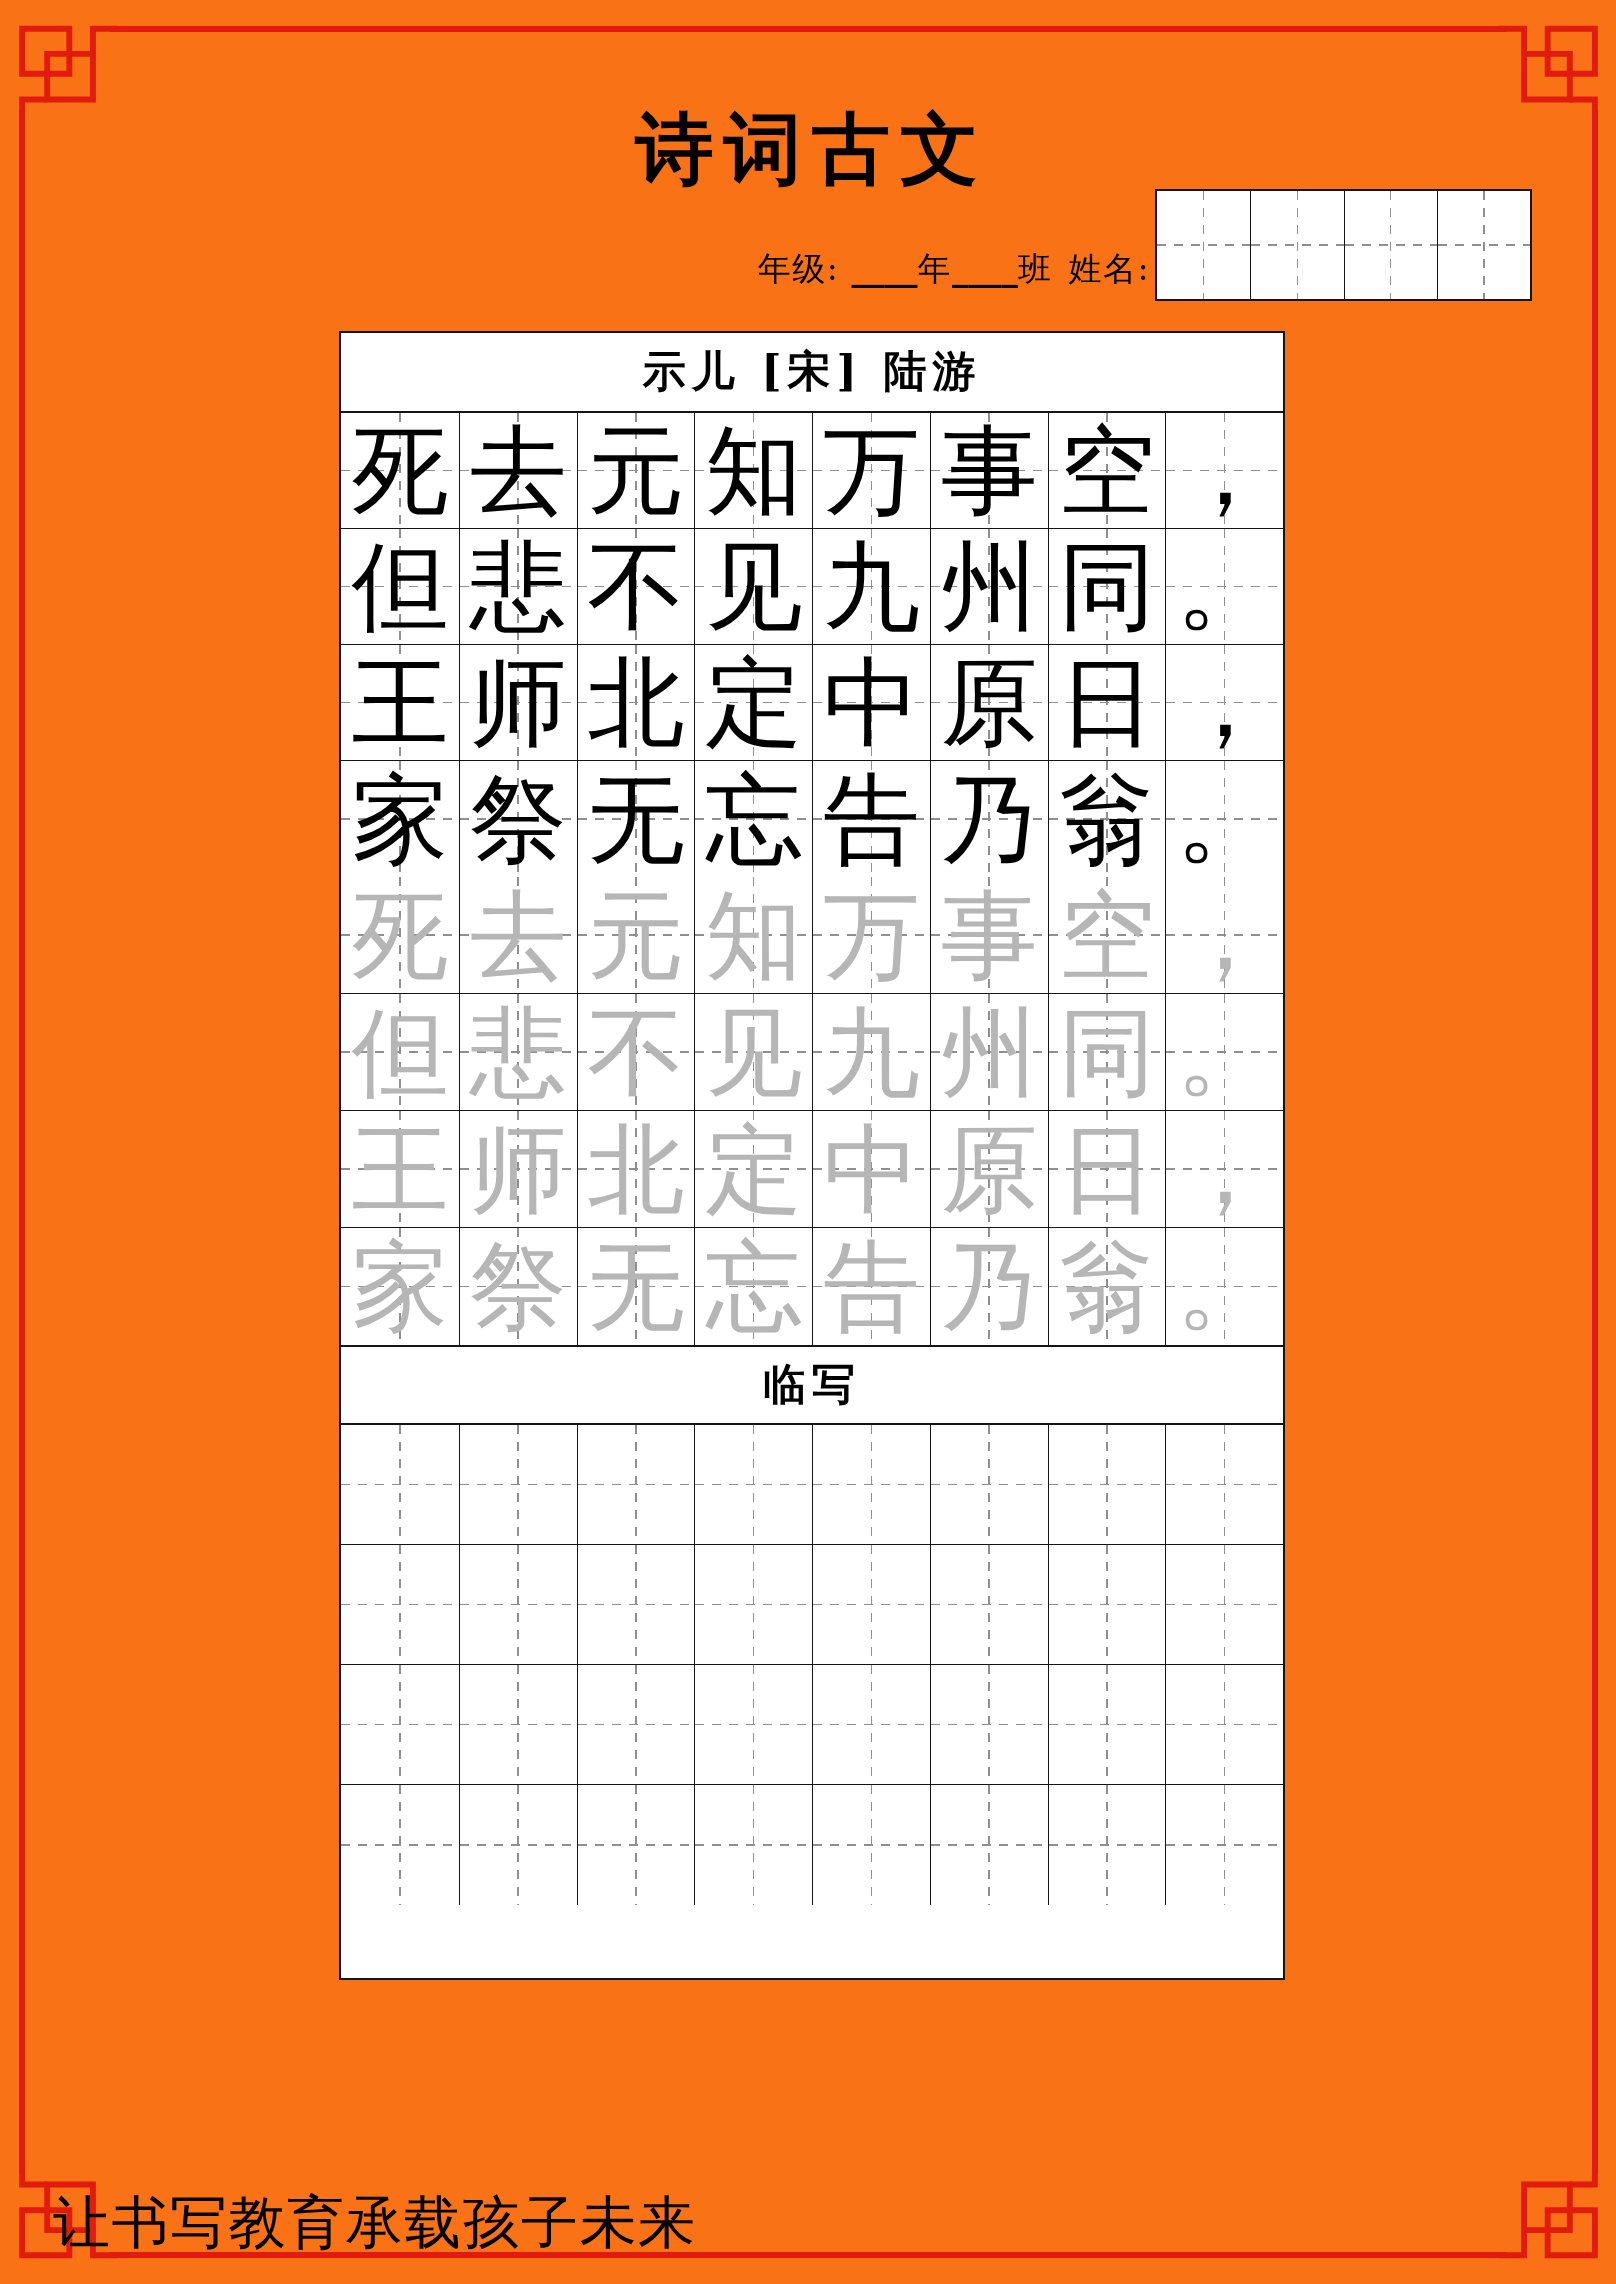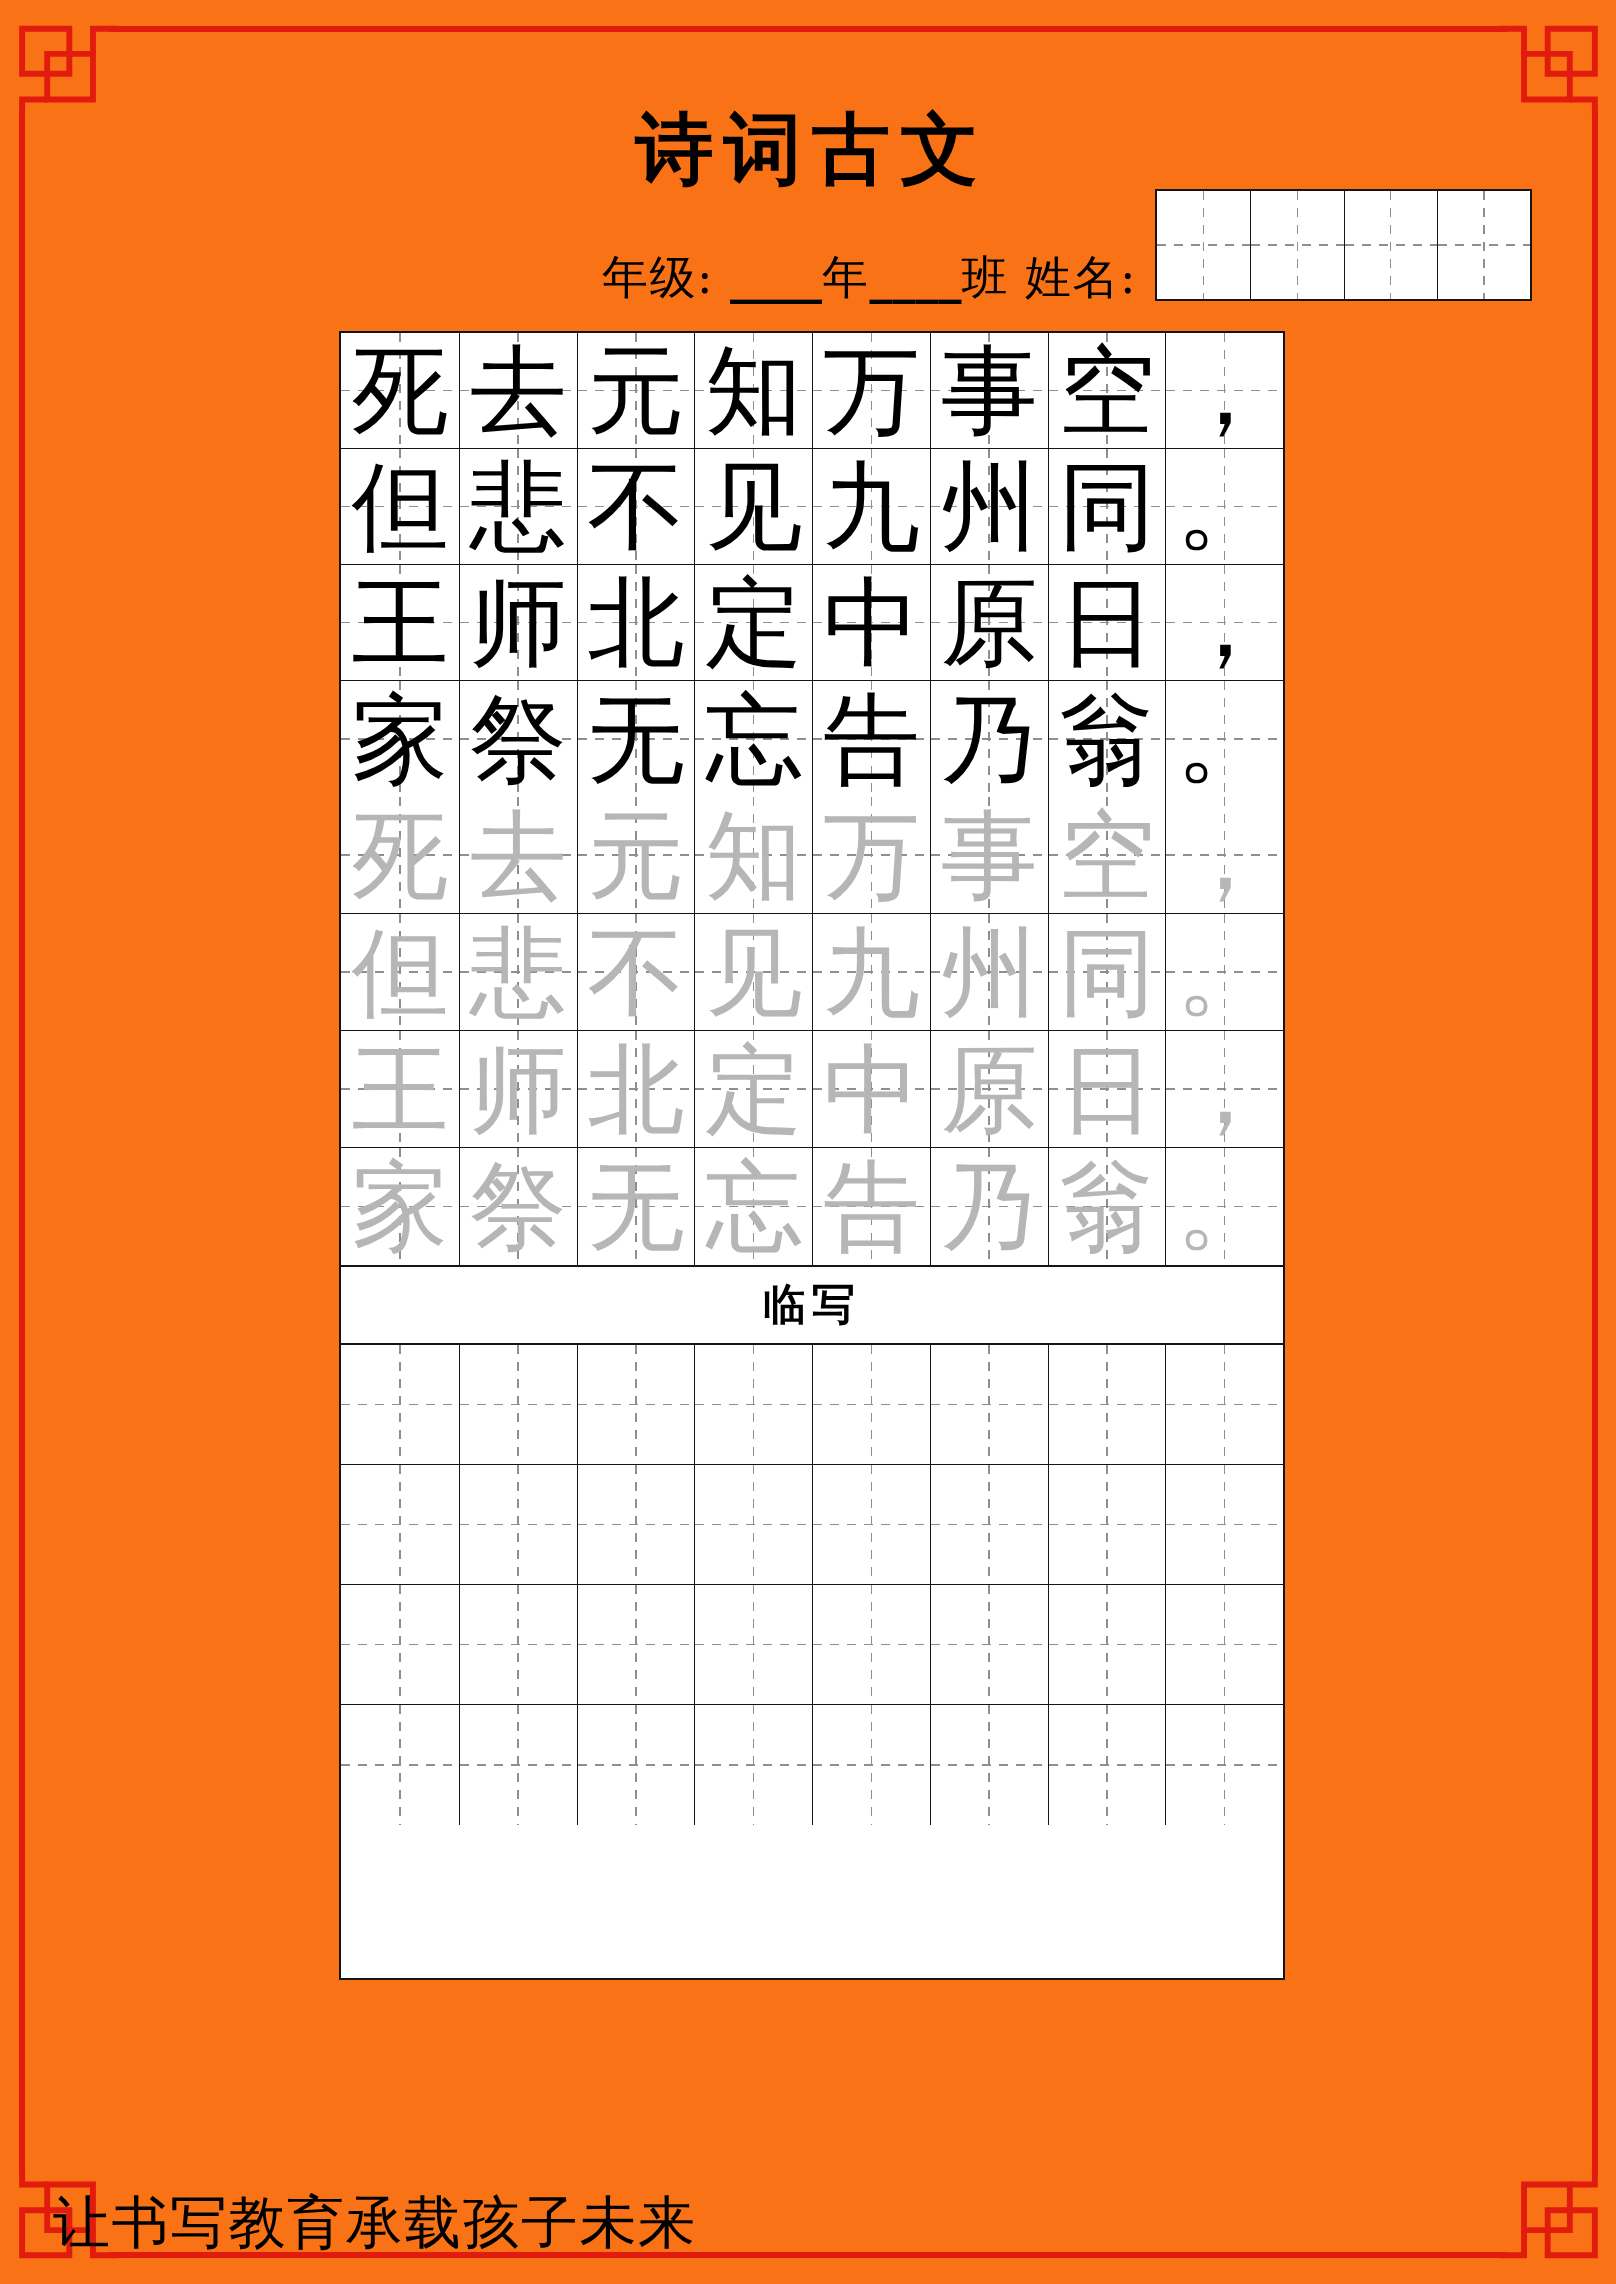--- a/index.html
+++ b/index.html
@@ -25,22 +25,22 @@
   .c-bl{left:0;bottom:0;transform:scaleY(-1);}
   .c-br{right:0;bottom:0;transform:scale(-1,-1);}
 
   
   .page-title{
     position:absolute;left:339px;top:108px;width:946px;
     text-align:center;font-size:78px;font-weight:bold;
     letter-spacing:10.3px;line-height:1.05;
   }
   .form-line{
-    position:absolute;top:247px;right:480px;
-    font-size:46px;letter-spacing:1.5px;white-space:nowrap;
+    position:absolute;top:247px;right:467px;
+    font-size:33px;letter-spacing:1.5px;white-space:nowrap;
   }
   .form-line .blank{letter-spacing:0;font-weight:bold;}
   .form-line .gap{display:inline-block;width:16px;}
   .name-grid{
     position:absolute;left:1155px;top:189px;width:377px;height:112px;
     border:2.2px solid #151515;box-sizing:border-box;
     display:grid;grid-template-columns:repeat(4,1fr);
     background:#fff;
   }
   .name-grid .cell{border-left:1.5px solid #151515;}
@@ -159,20 +159,23 @@
         <div class="vguide"></div>
         <div class="hguide"></div>
       </div>
     <div class="cell">
         <div class="vguide"></div>
         <div class="hguide"></div>
       </div>
   </div>
 
   <div class="sheet">
+    <div class="head-row">
+      <span>示儿 [宋] 陆游</span>
+    </div>
     <div id="black-rows" style="display:contents"><div class="char-row r-black">
           <div class="cell">
             <div class="vguide"></div>
             <div class="hguide"></div>
             <span class="glyph">死</span>
           </div>
           <div class="cell">
             <div class="vguide"></div>
             <div class="hguide"></div>
             <span class="glyph">去</span>

